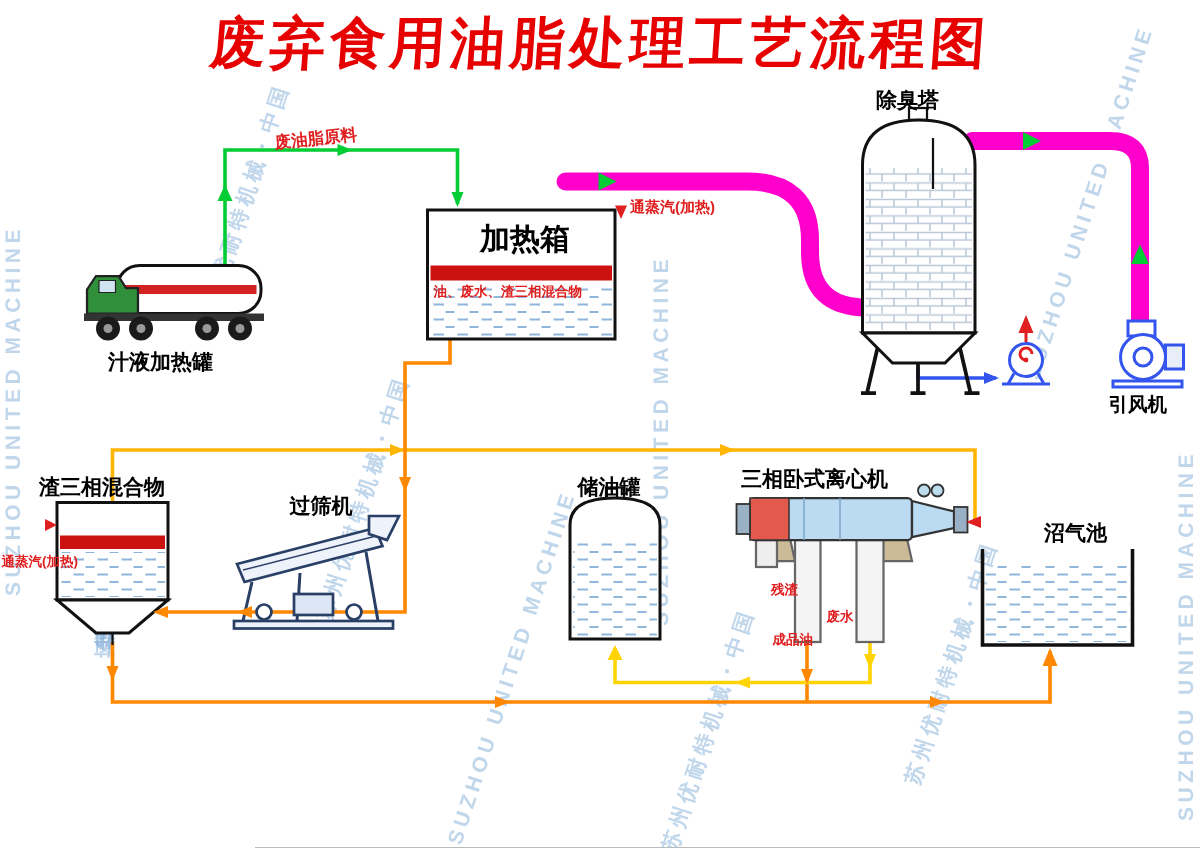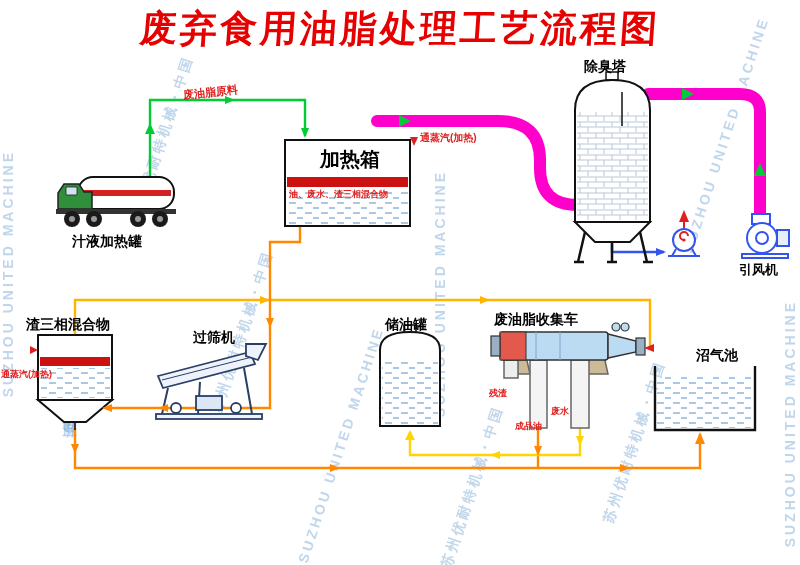--- a/index.html
+++ b/index.html
@@ -223,19 +223,19 @@
   <div class="lbl" style="left:320px;top:146px;font-size:20px">加热箱</div>
   <div class="note sm" style="left:289px;top:164px">油、废水、渣三相混合物</div>
   <div class="note" style="left:420px;top:131px">通蒸汽(加热)</div>
   <div class="note" style="left:183px;top:85px;font-size:11px;transform:rotate(-6deg)">废油脂原料</div>
   <div class="lbl" style="left:584px;top:58px">除臭塔</div>
   <div class="lbl" style="left:739px;top:261px;font-size:13px">引风机</div>
   <div class="lbl" style="left:26px;top:316px">渣三相混合物</div>
   <div class="note sm" style="left:1px;top:344px">通蒸汽(加热)</div>
   <div class="lbl" style="left:193px;top:329px">过筛机</div>
   <div class="lbl" style="left:385px;top:316px">储油罐</div>
-  <div class="lbl" style="left:494px;top:311px">废油脂收集车</div>
-  <div class="note sm" style="left:489px;top:363px">残渣</div>
+  <div class="lbl" style="left:494px;top:311px">三相卧式离心机</div>
+  <div class="note sm" style="left:514px;top:363px">残渣</div>
   <div class="note sm" style="left:551px;top:381px">废水</div>
   <div class="note sm" style="left:515px;top:396px">成品油</div>
   <div class="lbl" style="left:696px;top:347px">沼气池</div>
 
 </div>
 
 </body></html>

